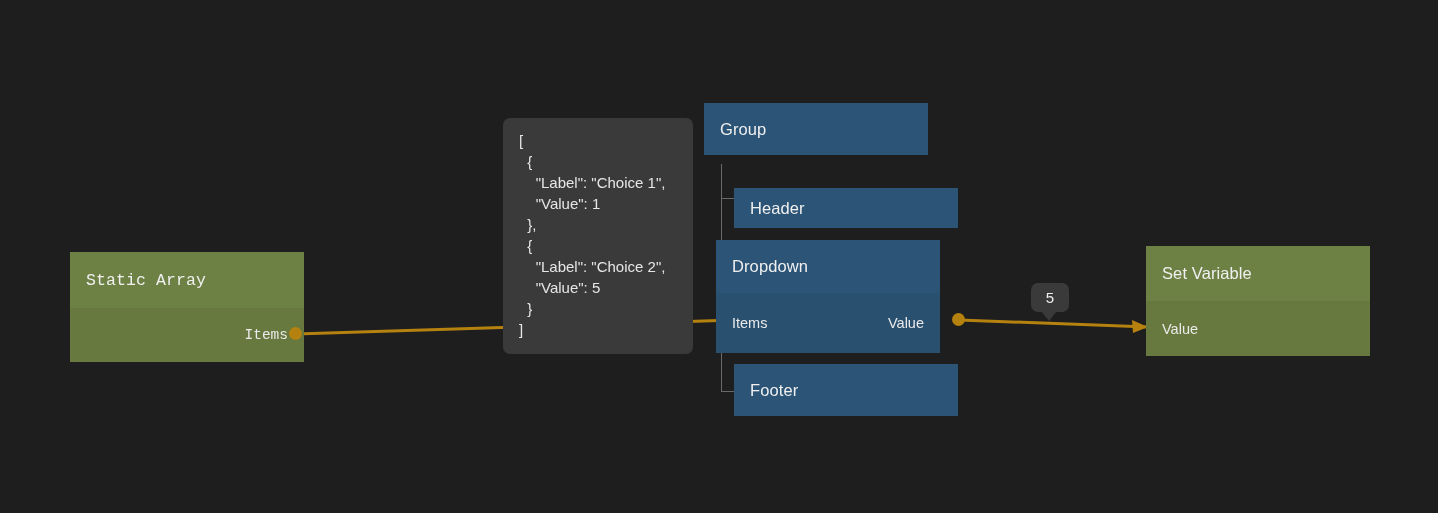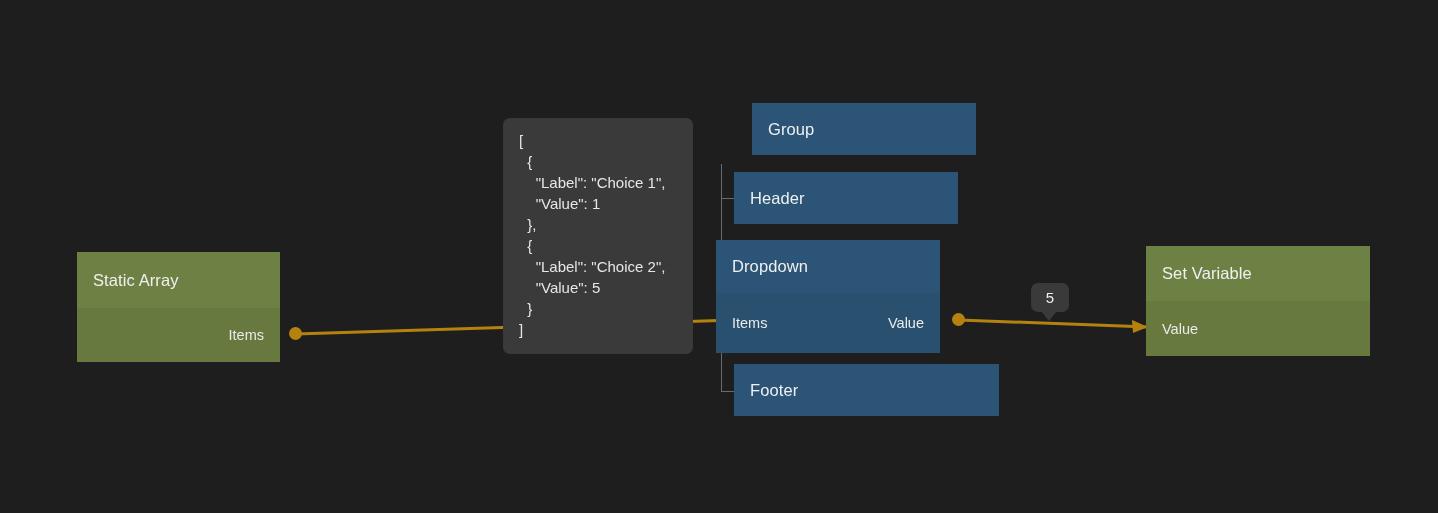--- a/index.html
+++ b/index.html
@@ -132,64 +132,64 @@
 
   <svg id="edges" viewBox="0 0 1438 513" width="1438" height="513">
 
     <path d="M 296 334 L 735 320" stroke="#b5820f" stroke-width="3" fill="none"></path>
     <polygon points="735,320 720,314 720,326" fill="#b5820f"></polygon>
 
     <path d="M 959 320 L 1148 327" stroke="#b5820f" stroke-width="3" fill="none"></path>
     <polygon points="1148,327 1132,320 1133,333" fill="#b5820f"></polygon>
   </svg>
 
-  <div class="node node-green" style="left:77px; top:252px; width:203px;">
+  <div class="node node-green" style="left:70px; top:252px; width:234px;font-family:Liberation Mono, monospace;">
     <div class="node-header" style="height:56px;">
       <span>Static Array</span>
     </div>
     <div class="node-body" style="height:54px;">
       <div class="port-row">
         <span></span>
         <span class="port-label-right">Items</span>
       </div>
     </div>
   </div>
   <div class="port-dot" style="left:289px; top:327px;"></div>
 
-  <div class="node node-blue" style="left:704px; top:103px; width:224px;margin-left:48px;">
+  <div class="node node-blue" style="left:704px; top:103px; width:224px;">
     <div class="node-header" style="height:52px;">
       <span>Group</span>
     </div>
   </div>
 
   <div class="tree-spine" style="left:721px; top:164px; height:228px;"></div>
   <div class="tree-stub" style="left:721px; top:198px; width:13px;"></div>
   <div class="tree-stub" style="left:721px; top:293px; width:13px;"></div>
   <div class="tree-stub" style="left:721px; top:391px; width:13px;"></div>
 
   <div class="node node-blue" style="left:734px; top:172px; width:224px;">
-    <div class="node-header" style="height:52px;">
+    <div class="node-header" style="height:40px;margin-top:16px;">
       <span>Header</span>
     </div>
   </div>
 
   <div class="node node-blue" style="left:716px; top:240px; width:224px;">
     <div class="node-header" style="height:53px;">
       <span>Dropdown</span>
     </div>
     <div class="node-body" style="height:60px;">
       <div class="port-row">
         <span class="port-label-left">Items</span>
         <span class="port-label-right">Value</span>
       </div>
     </div>
   </div>
   <div class="port-dot" style="left:952px; top:313px;"></div>
 
-  <div class="node node-blue" style="left:734px; top:364px; width:265px;">
+  <div class="node node-blue" style="left:734px; top:364px; width:224px;">
     <div class="node-header" style="height:52px;">
       <span>Footer</span>
     </div>
   </div>
 
   <div class="node node-green" style="left:1146px; top:246px; width:224px;">
     <div class="node-header" style="height:55px;">
       <span>Set Variable</span>
     </div>
     <div class="node-body" style="height:55px;">

